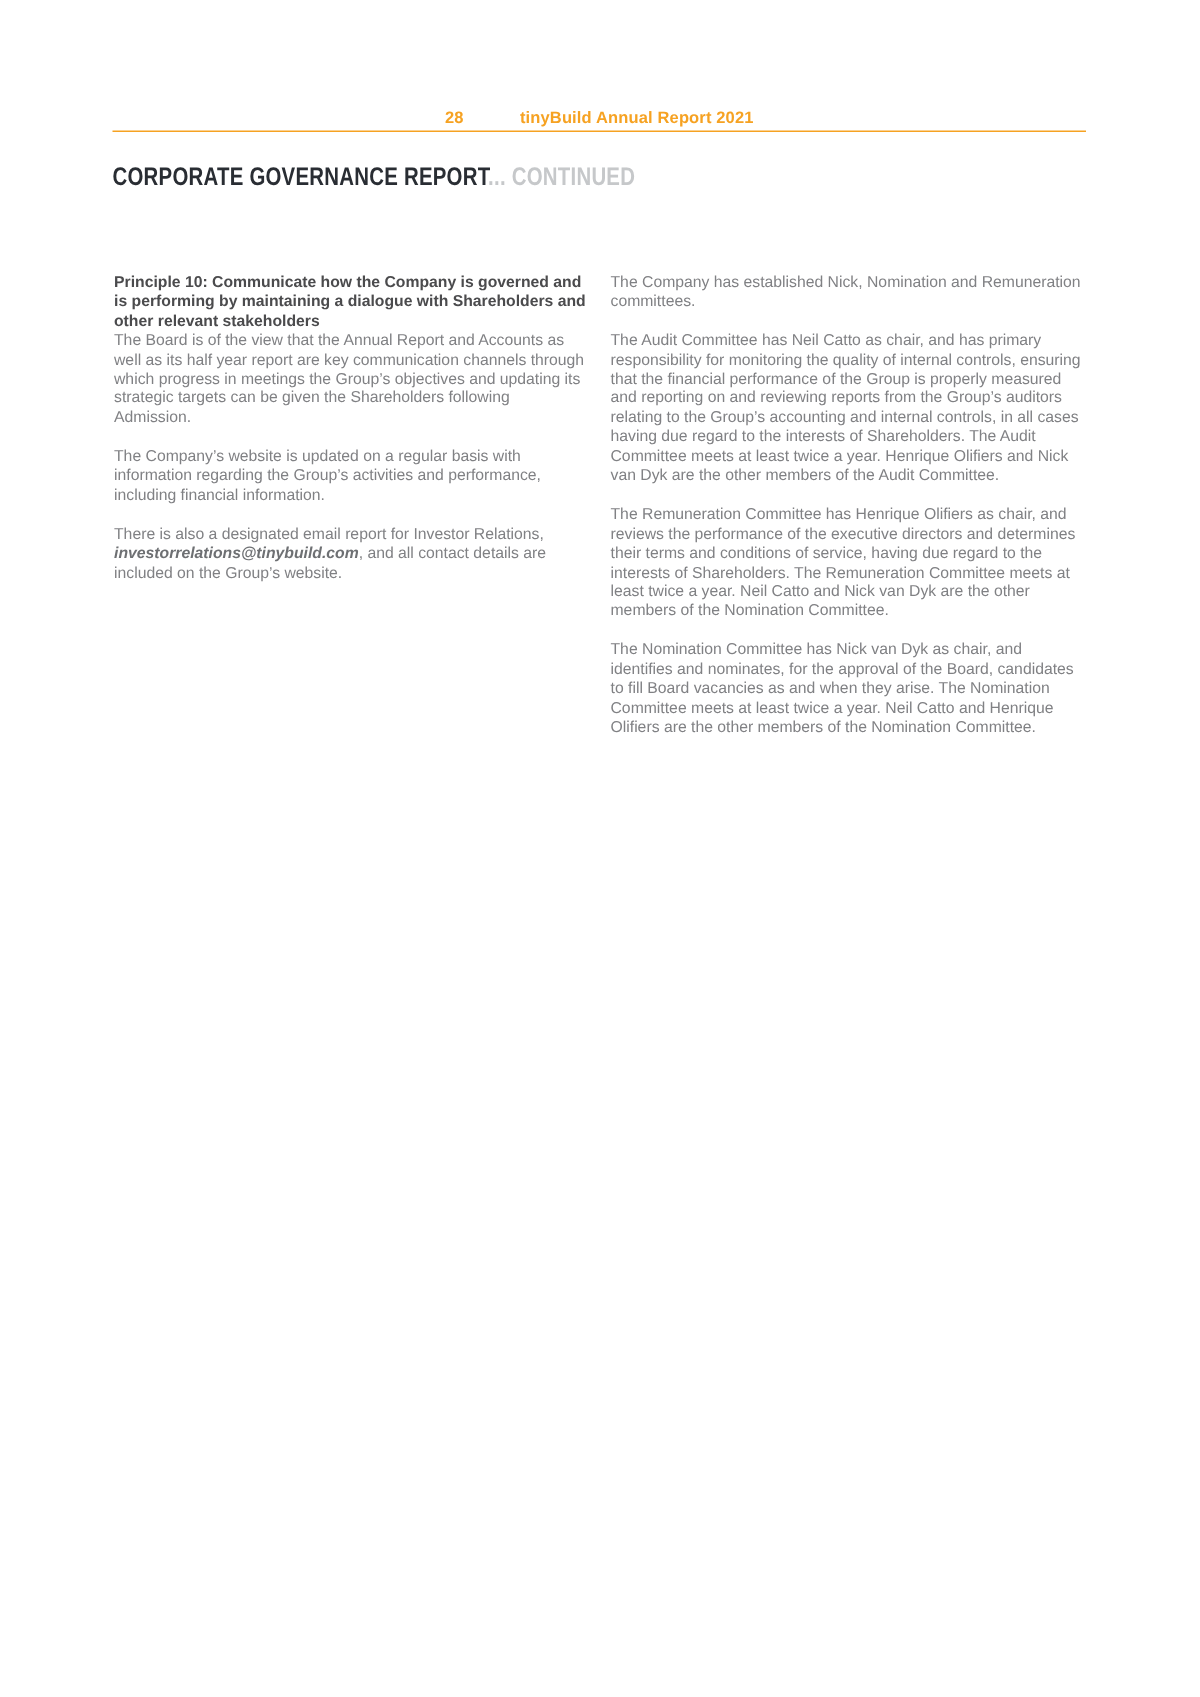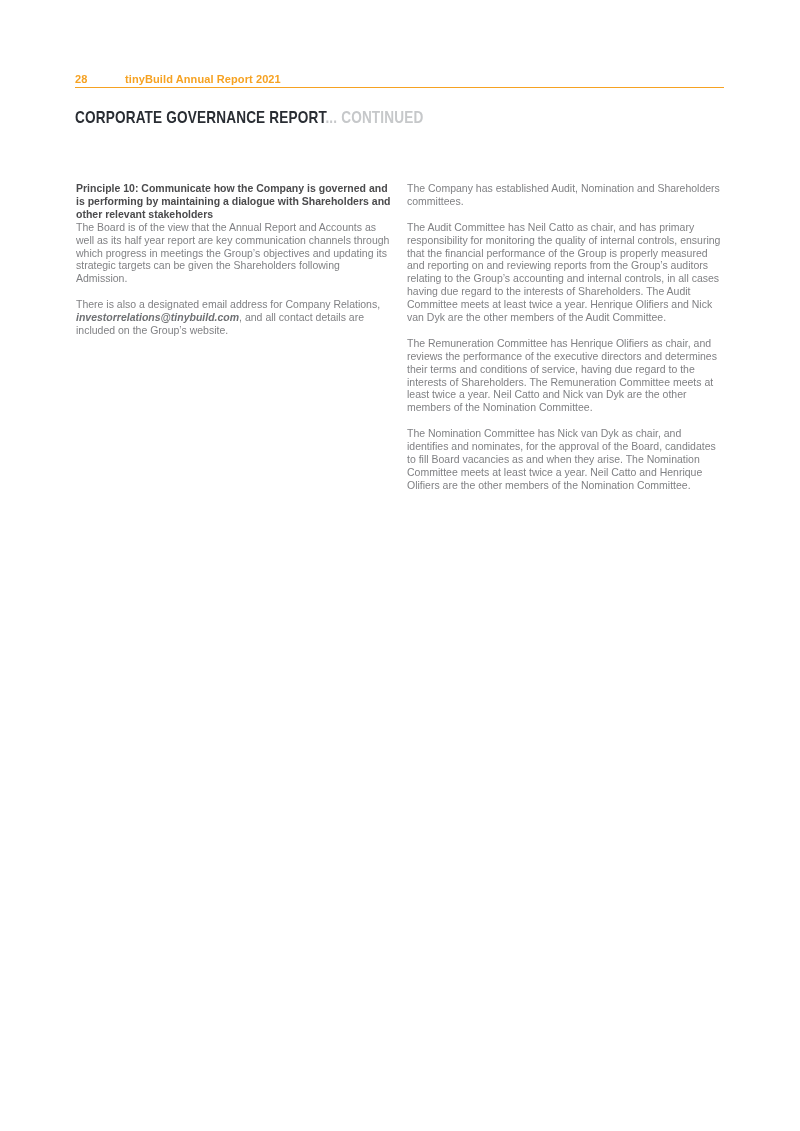--- a/index.html
+++ b/index.html
@@ -20,20 +20,21 @@
     position: absolute;
     left: 75px;
     top: 73px;
     width: 649px;
     display: flex;
     align-items: baseline;
     font-size: 11px;
     font-weight: bold;
     color: #F6A222;
     letter-spacing: 0.1px;
+    justify-content: center;
   }
   .page-number { width: 50px; }
   .header-rule {
     position: absolute;
     left: 75px;
     top: 87px;
     width: 649px;
     height: 0;
     border-top: 1.5px solid #F6A222;
   }
@@ -94,25 +95,26 @@
   </div>
   <div class="header-rule"></div>
 
   <div class="section-title"><span>CORPORATE GOVERNANCE REPORT</span><span class="continued">... CONTINUED</span></div>
 
   <div class="columns">
 
     <div class="col">
       <p class="heading">Principle 10: Communicate how the Company is governed and is performing by maintaining a dialogue with Shareholders and other relevant stakeholders</p>
       <p>The Board is of the view that the Annual Report and Accounts as well as its half year report are key communication channels through which progress in meetings the Group’s objectives and updating its strategic targets can be given the Shareholders following Admission.</p>
-      <p><span>There is also a designated email address for Company Relations, </span><span class="email">investorrelations@tinybuild.com</span><span>, and all contact details are included on the Group’s website.</span></p>
+      <p>The Company’s website is updated on a regular basis with information regarding the Group’s activities and performance, including financial information.</p>
+      <p><span>There is also a designated email report for Investor Relations, </span><span class="email">investorrelations@tinybuild.com</span><span>, and all contact details are included on the Group’s website.</span></p>
     </div>
 
     <div class="col">
-      <p>The Company has established Audit, Nomination and Shareholders committees.</p>
+      <p>The Company has established Nick, Nomination and Remuneration committees.</p>
       <p>The Audit Committee has Neil Catto as chair, and has primary responsibility for monitoring the quality of internal controls, ensuring that the financial performance of the Group is properly measured and reporting on and reviewing reports from the Group’s auditors relating to the Group’s accounting and internal controls, in all cases having due regard to the interests of Shareholders. The Audit Committee meets at least twice a year. Henrique Olifiers and Nick van Dyk are the other members of the Audit Committee.</p>
       <p>The Remuneration Committee has Henrique Olifiers as chair, and reviews the performance of the executive directors and determines their terms and conditions of service, having due regard to the interests of Shareholders. The Remuneration Committee meets at least twice a year. Neil Catto and Nick van Dyk are the other members of the Nomination Committee.</p>
       <p>The Nomination Committee has Nick van Dyk as chair, and identifies and nominates, for the approval of the Board, candidates to fill Board vacancies as and when they arise. The Nomination Committee meets at least twice a year. Neil Catto and Henrique Olifiers are the other members of the Nomination Committee.</p>
     </div>
 
   </div>
 
 </div>
 
 </body></html>

